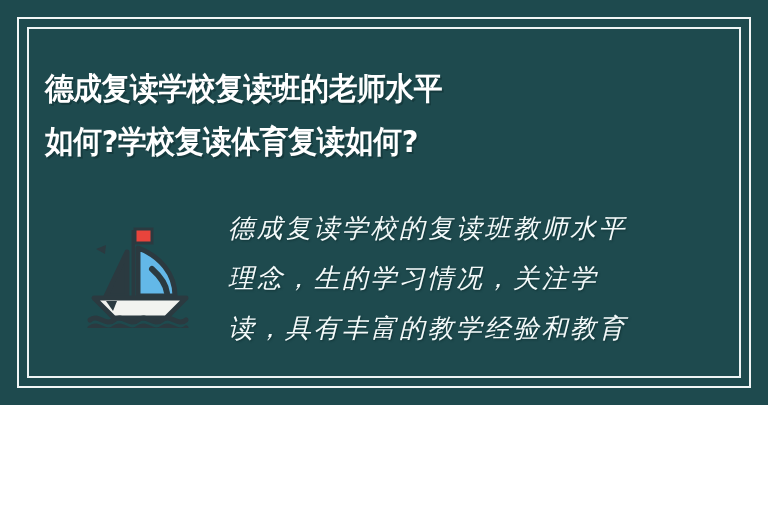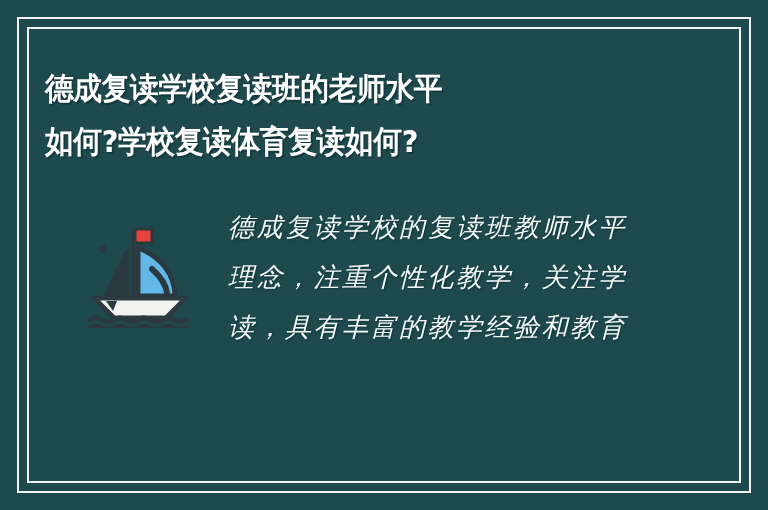--- a/index.html
+++ b/index.html
@@ -10,21 +10,21 @@
   body {
     width: 768px;
     height: 510px;
     overflow: hidden;
     font-family: "Liberation Sans", "DejaVu Sans", sans-serif;
   }
 
   .poster {
     position: relative;
     width: 768px;
-    height: 510px;
+    height: 405px;
     background: #1e4a4e;
     box-sizing: border-box;
     overflow: hidden;
   }
 
   
   .frame-outer {
     position: absolute;
     left: 17px;
     top: 17px;
@@ -81,21 +81,21 @@
 
   
   .body-copy {
     position: absolute;
     left: 228px;
     top: 204px;
     width: 460px;
   }
   .body-line {
     color: #f4fafa;
-    font-family: Liberation Mono, monospace;
+    font-family: Liberation Serif, serif;
     font-style: italic;
     font-size: 26px;
     line-height: 50px;
     letter-spacing: 2.5px;
     white-space: nowrap;
     text-shadow: 1px 1px 2px rgba(8, 35, 37, 0.55);
   }
 </style>
 </head>
 <body>
@@ -129,17 +129,17 @@
 
       <path d="M24 89 L35 89 L31 99 Z" fill="#2b3a40"></path>
 
       <path d="M8 108 C16 101 24 115 32 108 C40 101 48 115 56 108 C64 101 72 115 80 108 C88 101 96 115 104 108" fill="none" stroke="#2b3a40" stroke-width="5" stroke-linecap="round"></path>
       <path d="M8 116 C16 109 24 123 32 116 C40 109 48 123 56 116 C64 109 72 123 80 116 C88 109 96 123 104 116" fill="none" stroke="#2b3a40" stroke-width="5" stroke-linecap="round"></path>
     </svg>
   </div>
 
   <div class="body-copy">
     <div class="body-line">德成复读学校的复读班教师水平</div>
-    <div class="body-line">理念，注重个性化教学，关注学</div>
+    <div class="body-line">理念，生的学习情况，关注学</div>
     <div class="body-line">读，具有丰富的教学经验和教育</div>
   </div>
 
 </div>
 
 </body></html>

